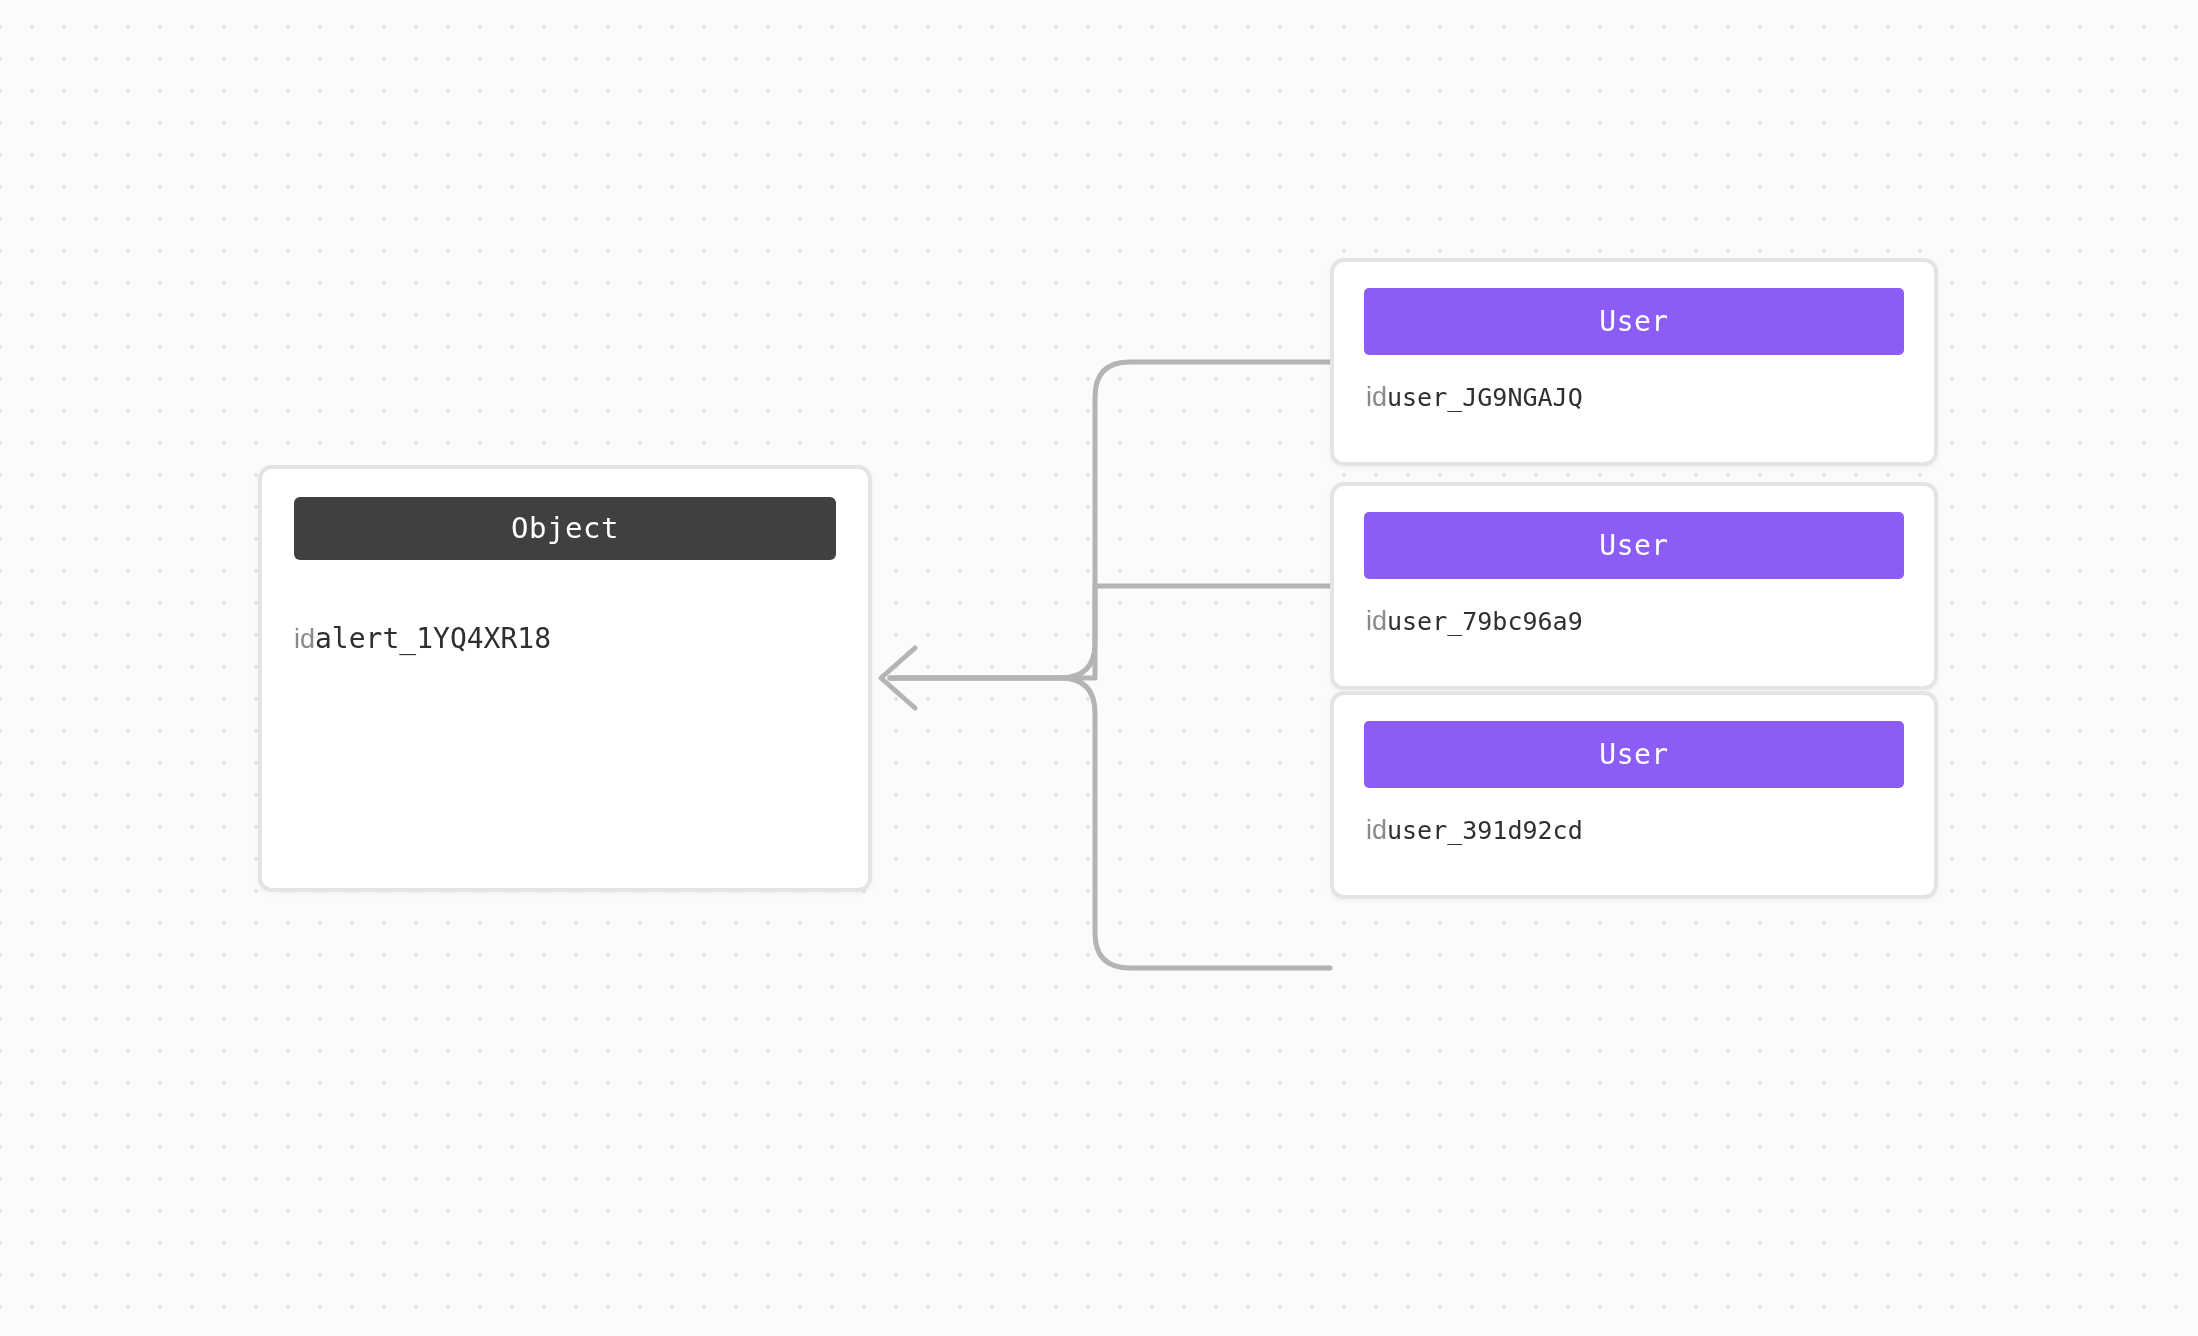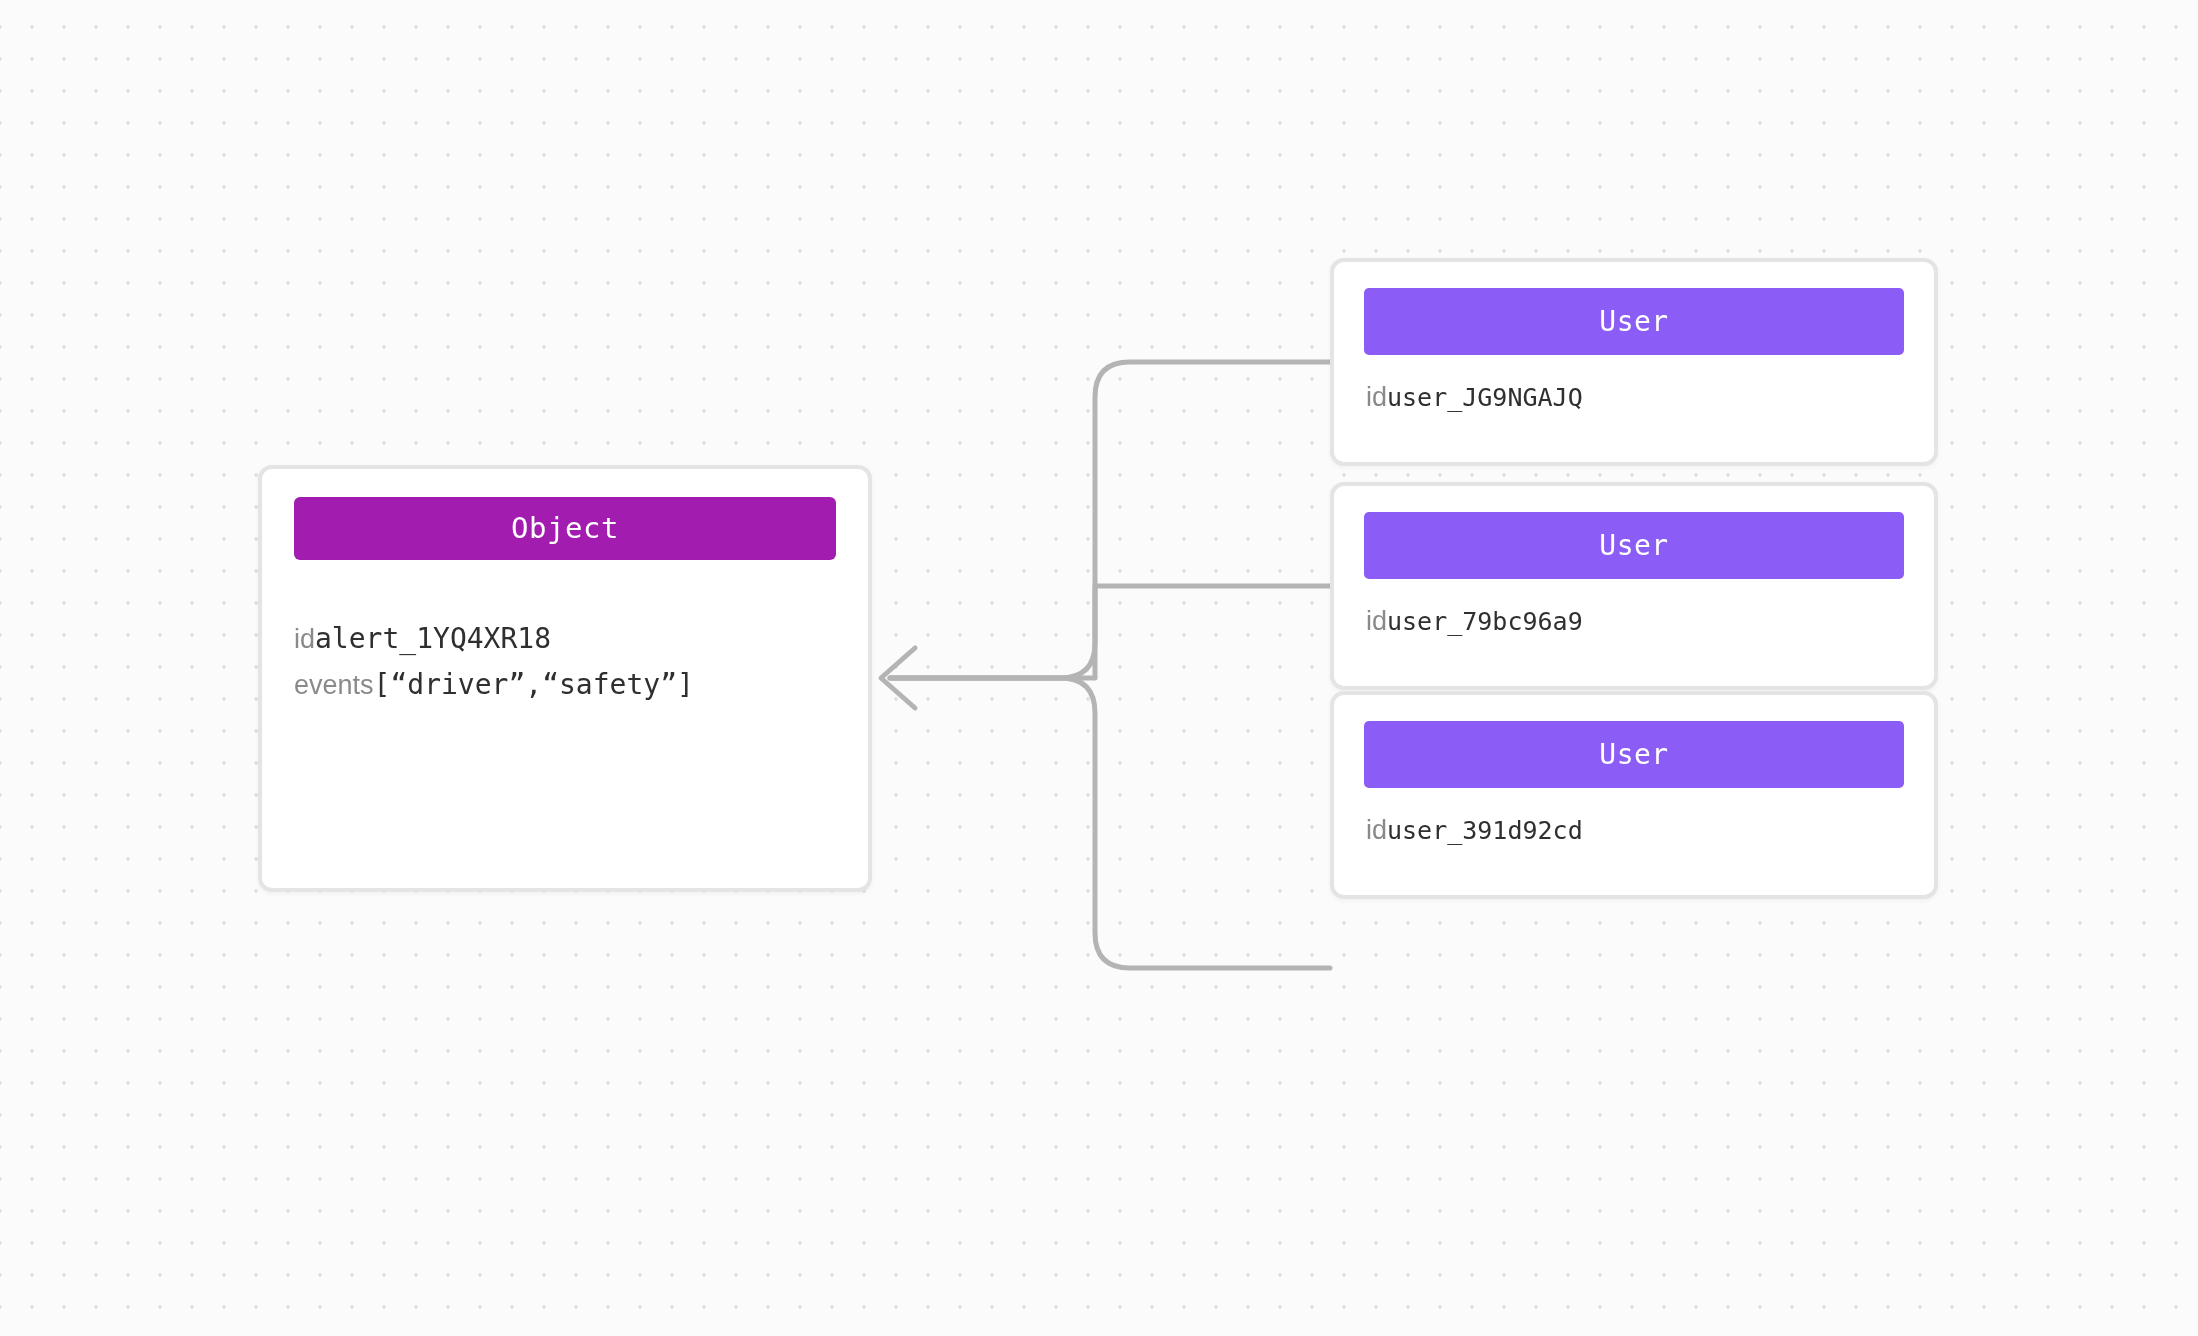--- a/index.html
+++ b/index.html
@@ -90,21 +90,21 @@
   }
 
   
   #node-object {
     left: 258px;
     top: 465px;
     width: 614px;
     height: 427px;
   }
   #node-object .node-header {
-    background: #a21caf;
+    background: #404040;
     height: 63px;
     line-height: 63px;
     font-size: 29px;
   }
   #node-object .node-body { padding-top: 32px; }
   #node-object .field-key { font-size: 27px; }
   #node-object .field-val { font-size: 28px; }
   #node-object .group-primary .field-row { margin-bottom: 0; }
   #node-object .group-extra { margin-top: 30px; }
   #node-object .group-extra .field-row { margin-bottom: 13px; }
@@ -150,24 +150,20 @@
   <div class="node" id="node-object">
     <div class="node-header">Object</div>
     <div class="node-body">
 
 
       <div class="group-extra">
         <div class="field-row">
           <span class="field-key">id</span>
           <span class="field-val">alert_1YQ4XR18</span>
         </div>
-        <div class="field-row">
-          <span class="field-key">events</span>
-          <span class="field-val">[“driver”,“safety”]</span>
-        </div>
       </div>
 
     </div>
   </div>
 
   <div class="node node-user" id="node-user-1">
     <div class="node-header">User</div>
     <div class="node-body">
       <div class="field-row">
         <span class="field-key">id</span>

